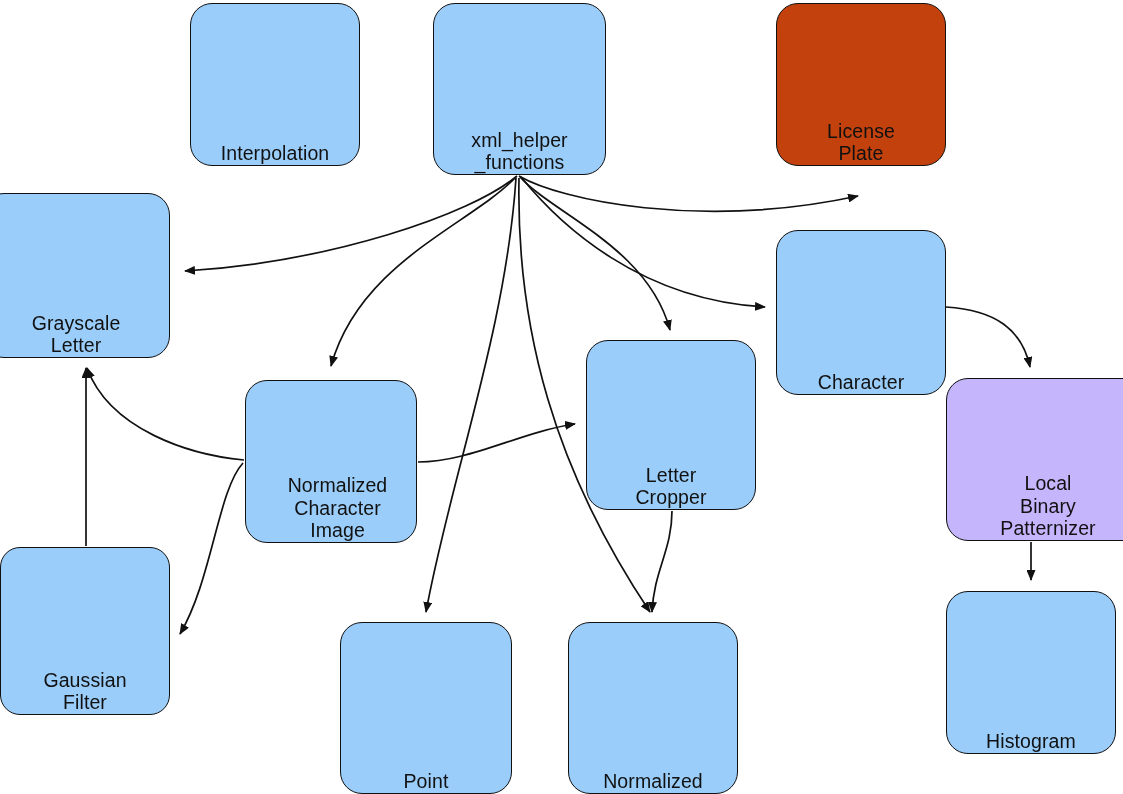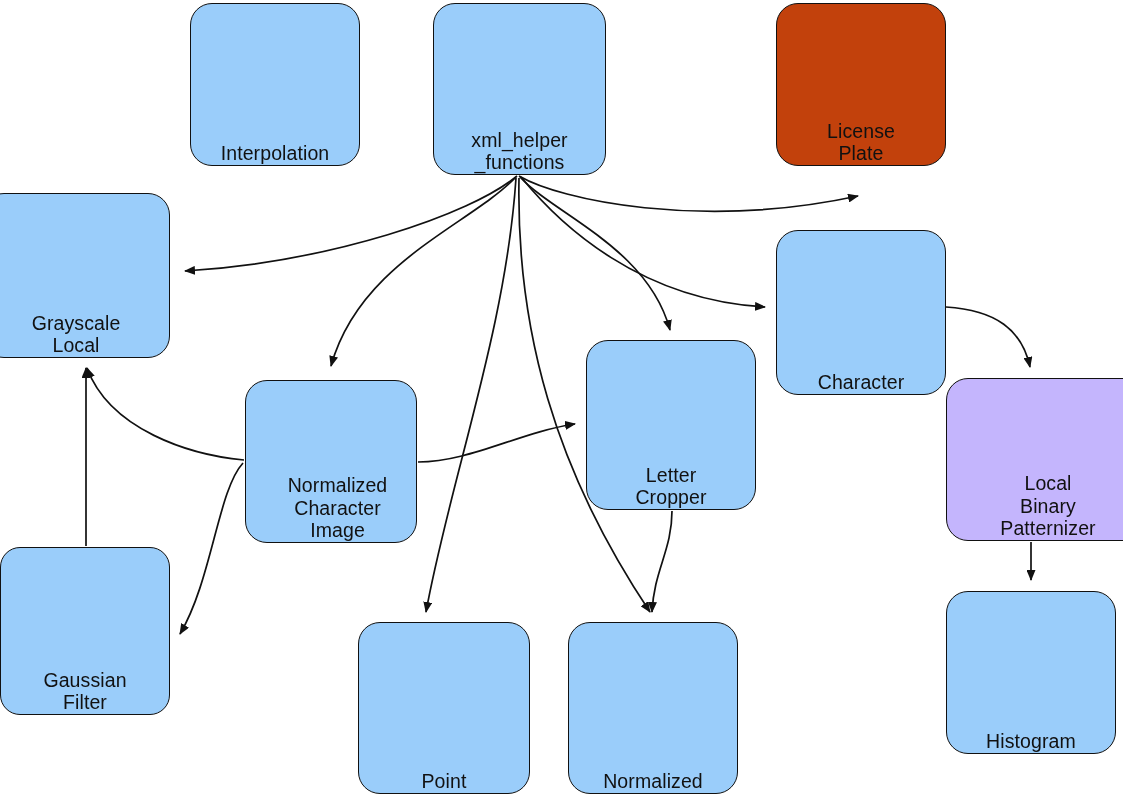--- a/index.html
+++ b/index.html
@@ -102,21 +102,21 @@
       <div class="node" style="left: 433px; top: 3px; width: 173px; height: 172px; background: rgb(154, 205, 250); border-color: rgb(17, 17, 17);">
         <div class="node-label">xml_helper
 _functions</div>
       </div>
       <div class="node" style="left: 776px; top: 3px; width: 170px; height: 163px; background: #c2410c; border-color: rgb(17, 17, 17);">
         <div class="node-label">License
 Plate</div>
       </div>
       <div class="node" style="left: -18px; top: 193px; width: 188px; height: 165px; background: rgb(154, 205, 250); border-color: rgb(17, 17, 17);">
         <div class="node-label">Grayscale
-Local</div>
+Letter</div>
       </div>
       <div class="node" style="left: 776px; top: 230px; width: 170px; height: 165px; background: rgb(154, 205, 250); border-color: rgb(17, 17, 17);">
         <div class="node-label">Character</div>
       </div>
       <div class="node" style="left: 245px; top: 380px; width: 172px; height: 163px; background: rgb(154, 205, 250); border-color: rgb(17, 17, 17); padding-left: 13px;">
         <div class="node-label">Normalized
 Character
 Image</div>
       </div>
       <div class="node" style="left: 586px; top: 340px; width: 170px; height: 170px; background: rgb(154, 205, 250); border-color: rgb(17, 17, 17);">
@@ -125,21 +125,21 @@
       </div>
       <div class="node" style="left: 946px; top: 378px; width: 204px; height: 163px; background: #c4b5fd; border-color: rgb(17, 17, 17);">
         <div class="node-label">Local
 Binary
 Patternizer</div>
       </div>
       <div class="node" style="left: 0px; top: 547px; width: 170px; height: 168px; background: rgb(154, 205, 250); border-color: rgb(17, 17, 17); border-radius: 20px;">
         <div class="node-label">Gaussian
 Filter</div>
       </div>
-      <div class="node" style="left: 340px; top: 622px; width: 172px; height: 172px; background: rgb(154, 205, 250); border-color: rgb(17, 17, 17); margin-left: 18px;">
+      <div class="node" style="left: 340px; top: 622px; width: 172px; height: 172px; background: rgb(154, 205, 250); border-color: rgb(17, 17, 17);">
         <div class="node-label">Point</div>
       </div>
       <div class="node" style="left: 568px; top: 622px; width: 170px; height: 172px; background: rgb(154, 205, 250); border-color: rgb(17, 17, 17);">
         <div class="node-label">Normalized</div>
       </div>
       <div class="node" style="left: 946px; top: 591px; width: 170px; height: 163px; background: rgb(154, 205, 250); border-color: rgb(17, 17, 17);">
         <div class="node-label">Histogram</div>
       </div>
     </div>
 

